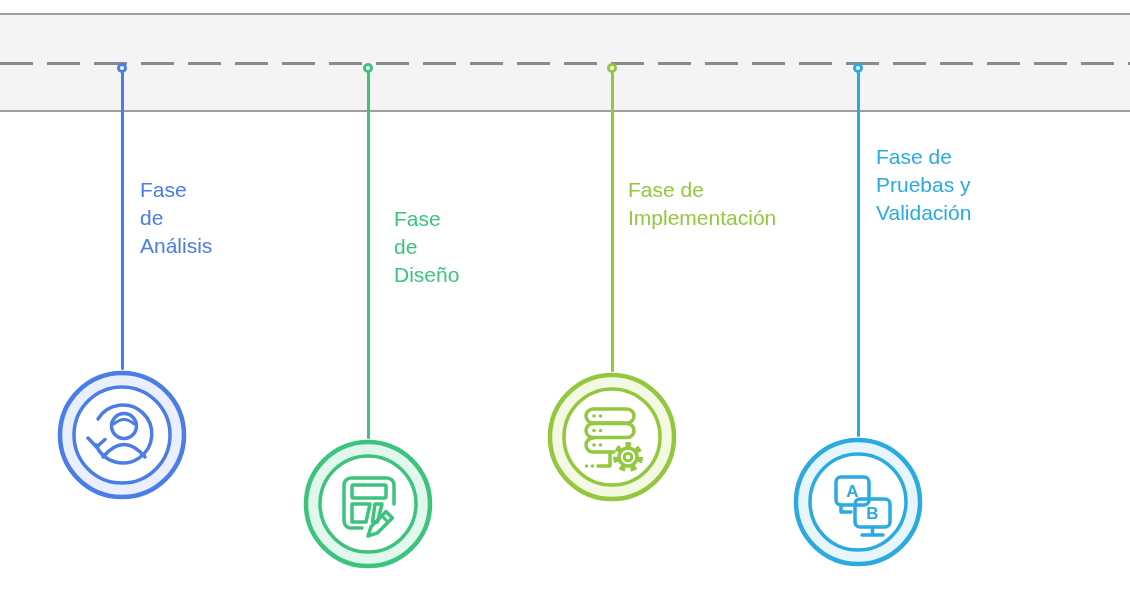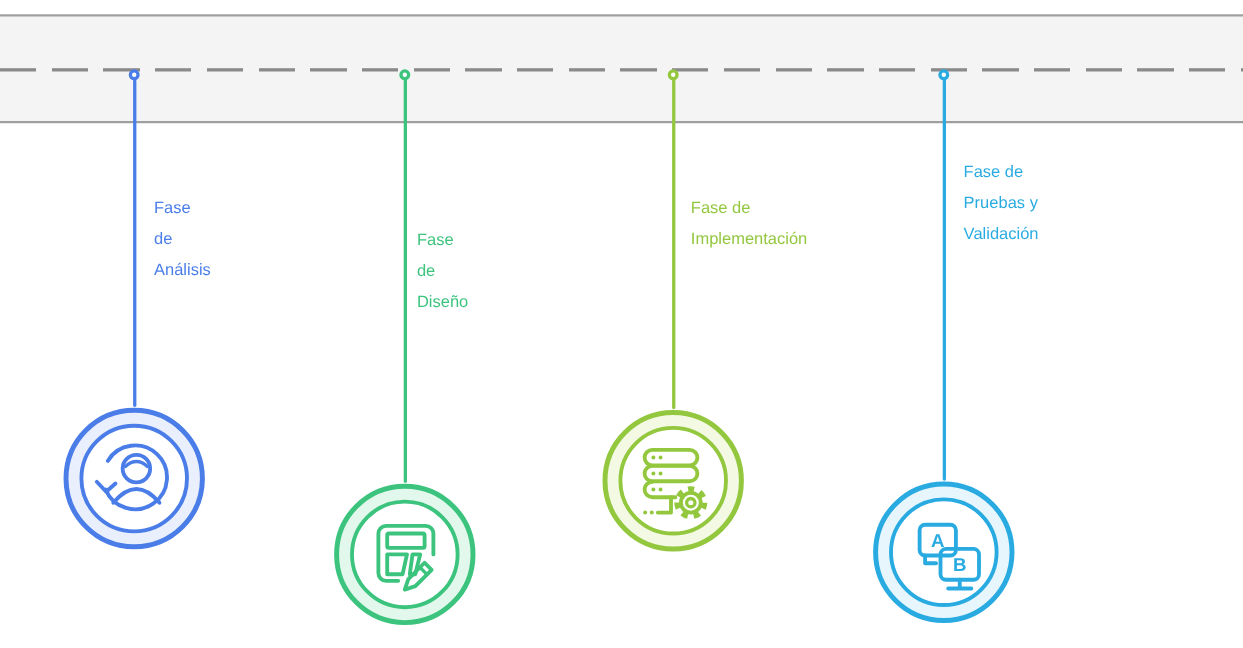--- a/index.html
+++ b/index.html
@@ -29,21 +29,21 @@
   .ph2{--c:#93c73e;--tint:#f3f9e3;}
   .ph3{--c:#29abe2;--tint:#e7f6fd;}
   .vline{position:absolute;width:3px;background:var(--c);border-radius:2px;}
   .marker{
     position:absolute;width:10px;height:10px;box-sizing:border-box;
     border:3px solid var(--c);border-radius:50%;background:#ffffff;
   }
   .label{
     position:absolute;
     color:var(--c);
-    font-size:15px;line-height:28px;font-weight:400;
+    font-size:21px;line-height:28px;font-weight:400;
     white-space:pre-line;
   }
   .icon{position:absolute;width:132px;height:132px;color:var(--c);}
   .icon .ring-outer{fill:var(--tint);stroke:currentColor;stroke-width:4.5;}
   .icon .ring-inner{fill:#ffffff;stroke:currentColor;stroke-width:3.5;}
   .icon .st{fill:none;stroke:currentColor;stroke-width:3.5;stroke-linecap:round;stroke-linejoin:round;}
   .icon .st-thin{fill:none;stroke:currentColor;stroke-width:3;stroke-linecap:round;stroke-linejoin:round;}
   .icon .dot{fill:currentColor;stroke:none;}
   .icon .teeth{fill:none;stroke:currentColor;stroke-width:5;}
   .icon .glyph-text{fill:currentColor;font-family:"Liberation Sans",sans-serif;font-size:17px;font-weight:700;}
@@ -68,21 +68,21 @@
       <path class="st" d="M32 69 L40.5 78 L49 70.5"></path>
       <circle class="st" cx="68" cy="57" r="12.5"></circle>
       <path class="st-thin" d="M58 55 Q68 46 78 55"></path>
       <path class="st" d="M47 88 Q68 63 89 88"></path>
     </svg>
   </div>
 
   <div class="phase ph1">
     <div class="vline" style="left:366.5px;top:72px;height:367px;"></div>
     <div class="marker" style="left:363px;top:63px;"></div>
-    <div class="label" style="left:379px;top:205px;">Fase de Diseño</div>
+    <div class="label" style="left:394px;top:205px;">Fase de Diseño</div>
     <svg class="icon" style="left:302px;top:438px;" viewBox="0 0 132 132">
       <circle class="ring-outer" cx="66" cy="66" r="62"></circle>
       <circle class="ring-inner" cx="66" cy="66" r="48"></circle>
       <path class="st" d="M60 90 H49 a7 7 0 0 1 -7 -7 V47 a7 7 0 0 1 7 -7 H85 a7 7 0 0 1 7 7 V66"></path>
       <rect class="st" x="50" y="47" width="34" height="13" rx="1.5"></rect>
       <path class="st" d="M50 66 L68 66 L64 84 L50 84 Z"></path>
       <path class="st" d="M73 66 L80 66 L75.5 84 L70.5 84 Z"></path>
       <path class="st" d="M66 98 L75.6 94.8 L90.4 80 L84 73.6 L69.2 88.4 Z"></path>
       <path class="st-thin" d="M85.2 83.2 L80.8 78.8"></path>
     </svg>

